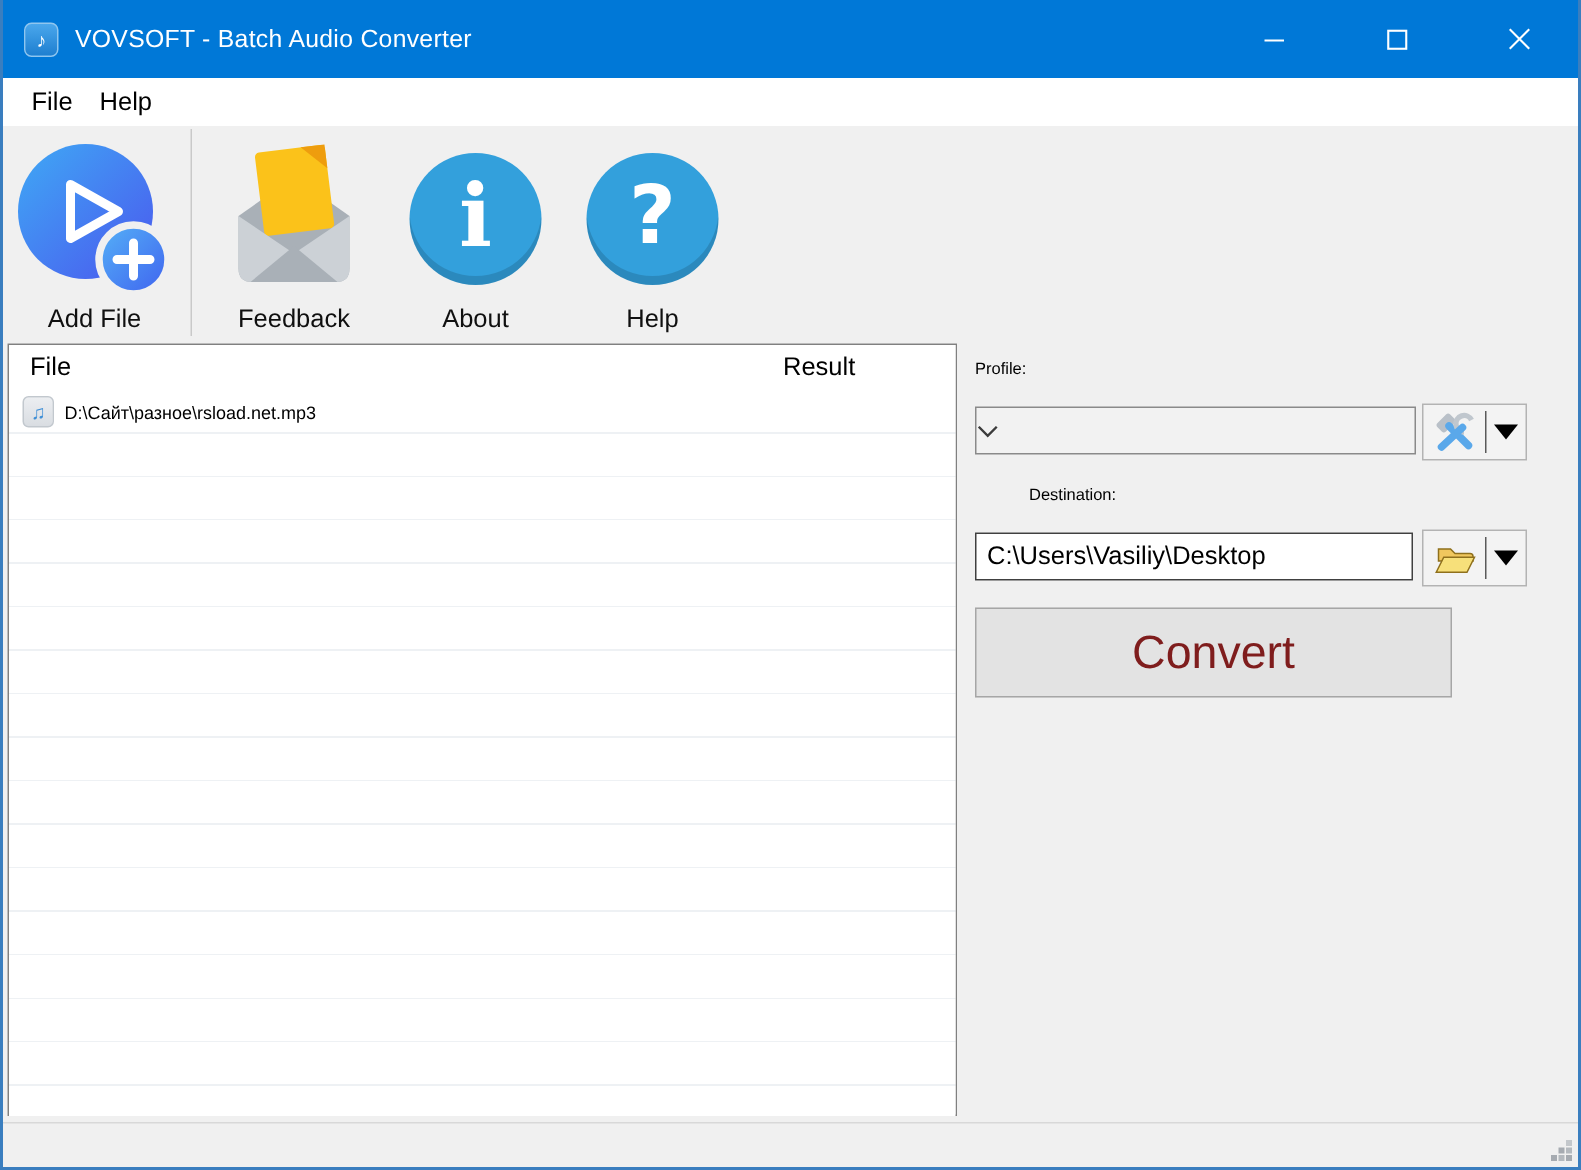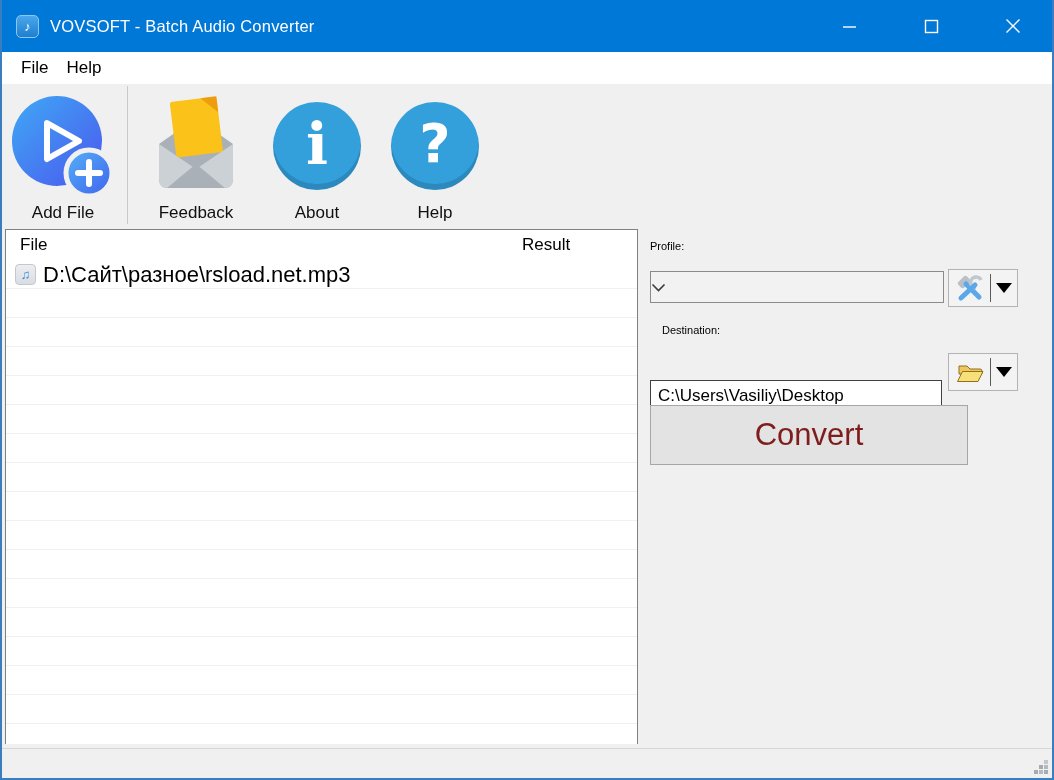--- a/index.html
+++ b/index.html
@@ -65,25 +65,25 @@
     position: relative; height: 484px;
     background: repeating-linear-gradient(to bottom, #ffffff 0 28px, #eef1f4 28px 29px);
   }
   .ft-row { height: 29px; display: flex; align-items: center; }
   .file-chip {
     width: 21px; height: 21px; margin-left: 9px; border-radius: 4px;
     background: linear-gradient(180deg, #eceef1, #d9dde2); border: 1px solid #c2c8ce;
     display: flex; align-items: center; justify-content: center;
     font-size: 13px; color: #3f8fd6;
   }
-  .ft-cell-file { margin-left: 7px; font-size: 22px; color: #000; }
+  .ft-cell-file { margin-left: 7px; font-size: 12px; color: #000; }
   
   .panel-label { position: absolute; font-size: 11px; color: #000; }
   .lbl-profile { left: 648px; top: 12px; }
-  .lbl-dest { left: 660px; top: 96px; }
+  .lbl-dest { left: 684px; top: 96px; }
   .combo {
     position: absolute; left: 648px; top: 43px; width: 294px; height: 32px;
     background: #f2f2f2; border: 1px solid #8a8a8a;
     display: flex; align-items: center; font-size: 17px; color: #000;
   }
   .combo-value { padding-left: 8px; flex: 1; }
   .combo-chevron { margin-right: 10px; display: flex; }
   .split-btn {
     position: absolute; width: 70px; height: 38px;
     background: #f3f3f3; border: 1px solid #b3b3b3;
@@ -91,21 +91,21 @@
   }
   .btn-tools { left: 946px; top: 41px; }
   .btn-folder { left: 946px; top: 125px; }
   .split-main { width: 41px; height: 100%; display: flex; align-items: center; justify-content: center; }
   .split-sep { width: 1px; height: 28px; background: #5a5a5a; }
   .split-arrow { flex: 1; display: flex; align-items: center; justify-content: center; }
   .tri-down { width: 0; height: 0; border-left: 8px solid transparent; border-right: 8px solid transparent; border-top: 10px solid #000; }
   .dest-input {
     position: absolute; left: 648px; top: 127px; width: 292px; height: 32px;
     background: #fff; border: 1px solid #404040; font-size: 17px; color: #000;
-    padding-left: 7px; font-family: "Liberation Sans", sans-serif; outline: none; margin-top: 25px;
+    padding-left: 7px; font-family: "Liberation Sans", sans-serif; outline: none;
   }
   .convert-btn {
     position: absolute; left: 648px; top: 177px; width: 318px; height: 60px;
     background: #e3e3e3; border: 1px solid #a6a6a6;
     font-size: 31px; color: #7f1d1d; font-family: "Liberation Sans", sans-serif;
     display: flex; align-items: center; justify-content: center; cursor: default;
   }
   
   .statusbar {
     position: absolute; left: 0; right: 0; bottom: 0; height: 30px;

